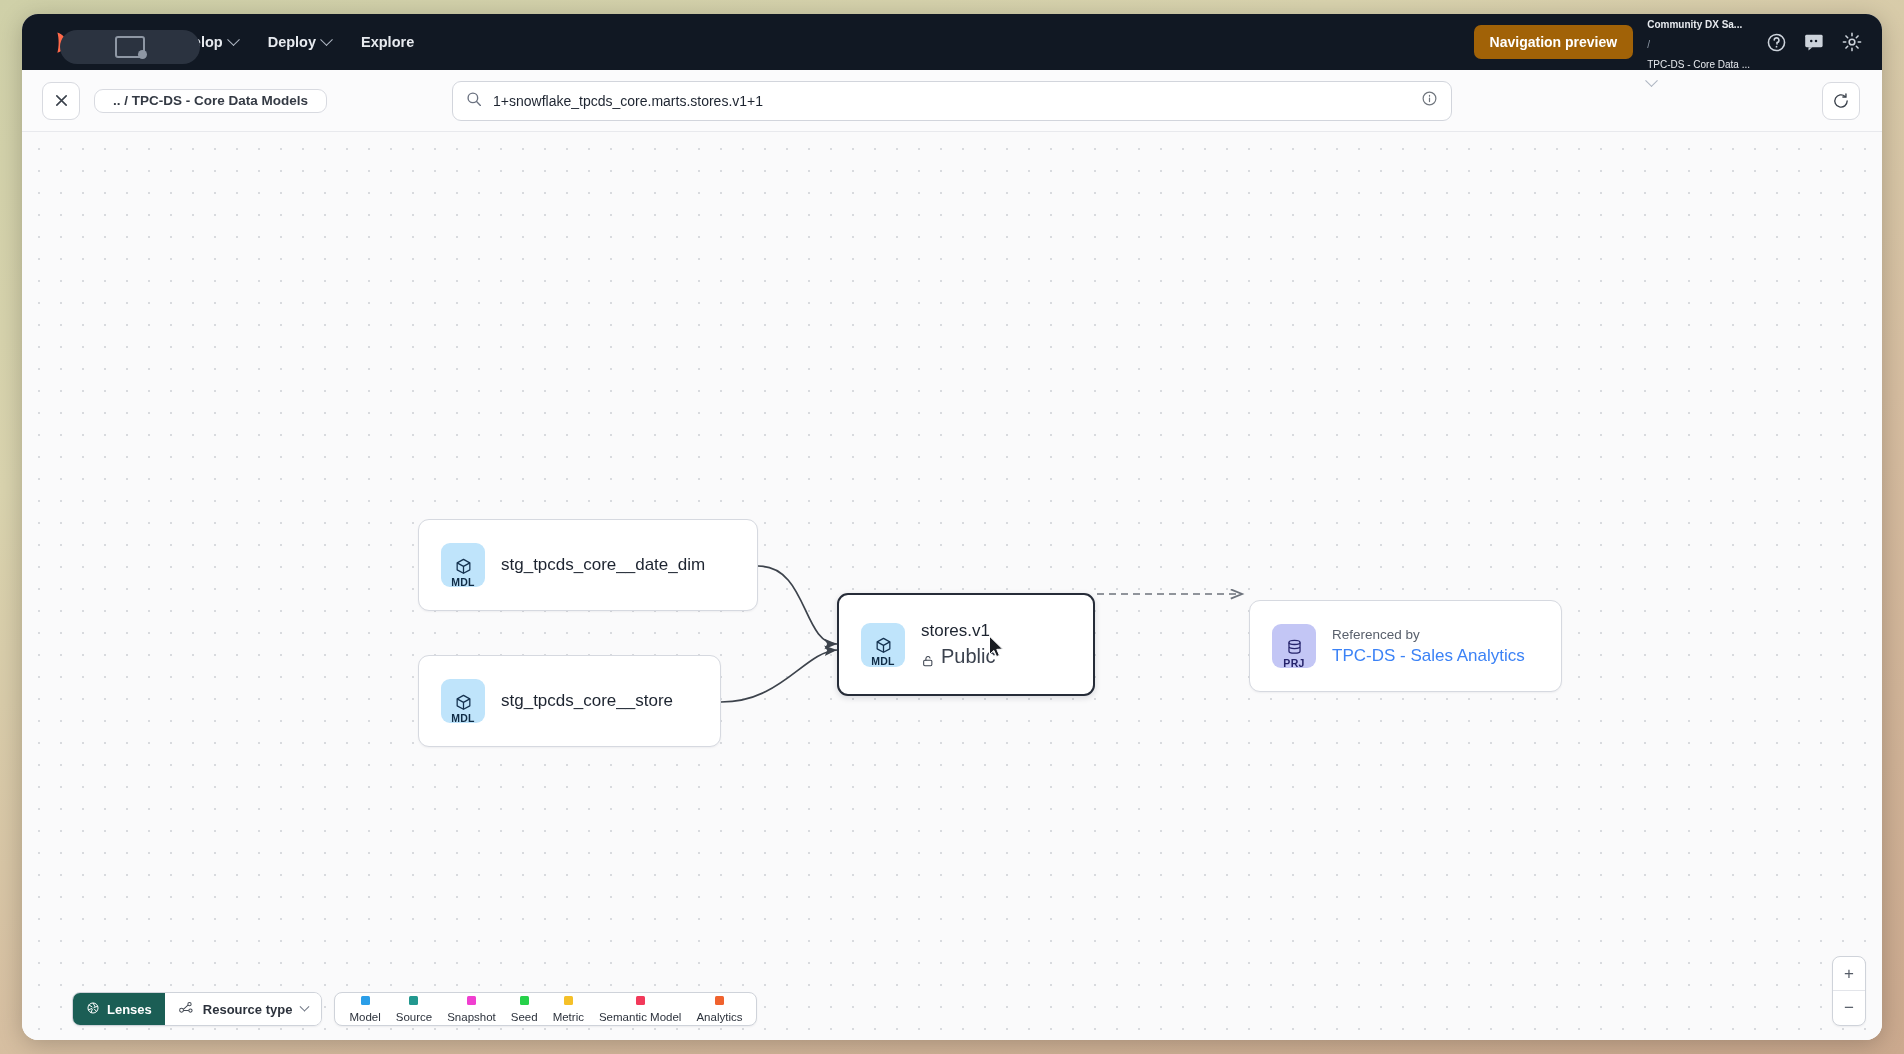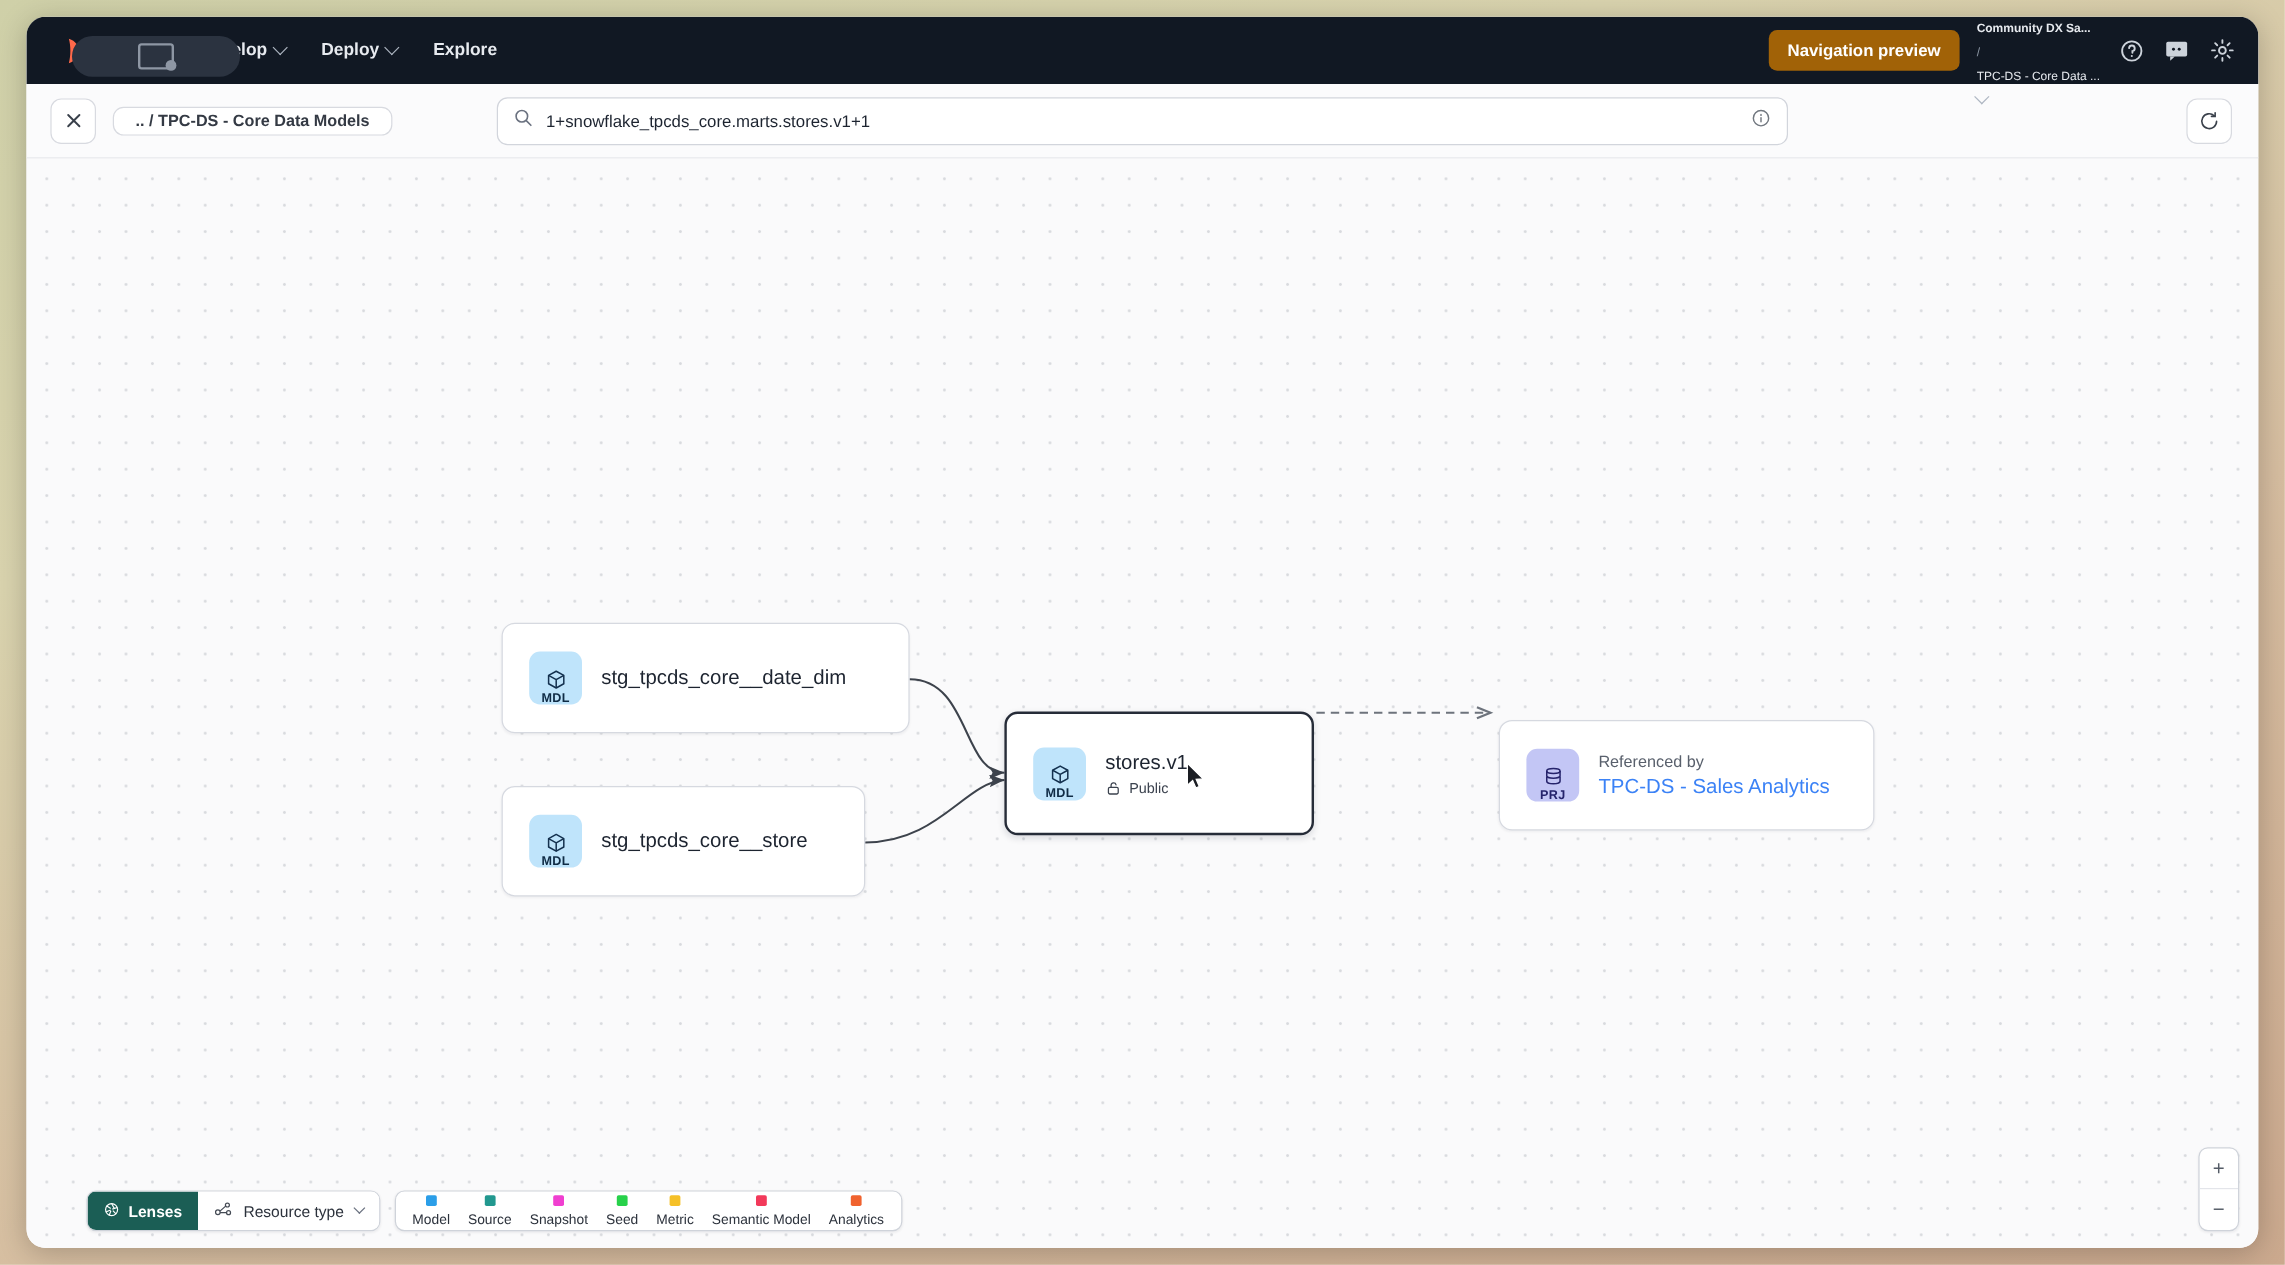--- a/index.html
+++ b/index.html
@@ -86,21 +86,21 @@
     background:#fff; display:flex;align-items:center;justify-content:center;cursor:pointer;
   }
   #breadcrumb-pill {
     height: 24px; border:1px solid #d8dae0; border-radius:9px; background:#fff;
     display:flex;align-items:center; padding: 0 18px;
     font-size:13.5px; color:#343a44; font-weight:600; cursor:pointer; white-space:nowrap;
   }
   #search-wrap { margin-left: auto; margin-right: auto; display:flex; align-items:center; gap:12px;
     position:absolute; left: 50%; transform: translateX(-50%); }
   #search-box {
-    width: 1076px; height: 40px; border:1px solid #d2d5dc; border-radius:9px; background:#fff;
+    width: 1000px; height: 40px; border:1px solid #d2d5dc; border-radius:9px; background:#fff;
     display:flex; align-items:center; gap:11px; padding: 0 13px;
   }
   #search-input {
     flex:1; border:none; outline:none; font-size:14px; color:#1d2430;
     font-family:"Liberation Sans", sans-serif; background:transparent;
   }
   #refresh-btn {
     position:absolute; right: 22px; top: 12px;
     width: 38px; height:38px; border:1px solid #d8dae0; border-radius:9px; background:#fff;
     display:flex;align-items:center;justify-content:center;cursor:pointer;
@@ -126,37 +126,37 @@
     width: 44px; height: 44px; border-radius:9px;
     display:flex; flex-direction:column; align-items:center; justify-content:flex-end; gap:1px;
     flex:0 0 44px;
   }
   .badge.mdl { background:#bfe4fb; }
   .badge.prj { background:#c3c6f5; }
   .badge-label { font-size:10.5px; font-weight:700; color:#0f2b45; letter-spacing:.3px; line-height:1; }
   .badge.prj .badge-label { color:#25236b; }
   .node-title { font-size:17px; color:#1d2430; font-weight:400; white-space:nowrap; }
   .node-stack { display:flex; flex-direction:column; gap:4px; }
-  .node-sub { display:flex; align-items:flex-start; gap:6px; font-size:12px; color:#3b424e; }
+  .node-sub { display:flex; align-items:flex-end; gap:6px; font-size:20px; color:#3b424e; }
   .node-pre { font-size:13.5px; color:#59606c; }
   .node-main { font-size:17px; color:#3b82f6; white-space:nowrap; }
 
   
   #bottombar {
     position:absolute; left: 18px; bottom: 14px;
     display:flex; align-items:center; gap: 12px; z-index: 20; padding-left: 32px;
   }
   #lens-group { display:flex; height:34px; border-radius:8px; overflow:hidden;
     border:1px solid #cfd3da; box-shadow:0 1px 2px rgba(16,24,40,.06); }
   #lenses-btn {
     background:#1b5e55; color:#fff; font-size:13px; font-weight:700;
     display:flex;align-items:center;gap:7px; padding:0 13px; cursor:pointer; border:none;
   }
   #resource-type-btn {
-    background:#fff; color:#2c323c; font-size:13px; font-weight:400;
+    background:#fff; color:#2c323c; font-size:13px; font-weight:700;
     display:flex;align-items:center;gap:9px; padding:0 13px; cursor:pointer; border:none;
     font-family:"Liberation Sans", sans-serif;
   }
   #legend {
     height:34px; background:#fff; border:1px solid #cfd3da; border-radius:8px;
     display:flex; align-items:center; gap:15px; padding:0 14px;
     box-shadow:0 1px 2px rgba(16,24,40,.06);
   }
   .legend-item { display:flex; align-items:center; gap:6px; font-size:11.5px; color:#2c323c; white-space:nowrap;flex-direction:column; }
   .swatch { width:9px;height:9px;border-radius:1.5px; flex:0 0 9px; }

